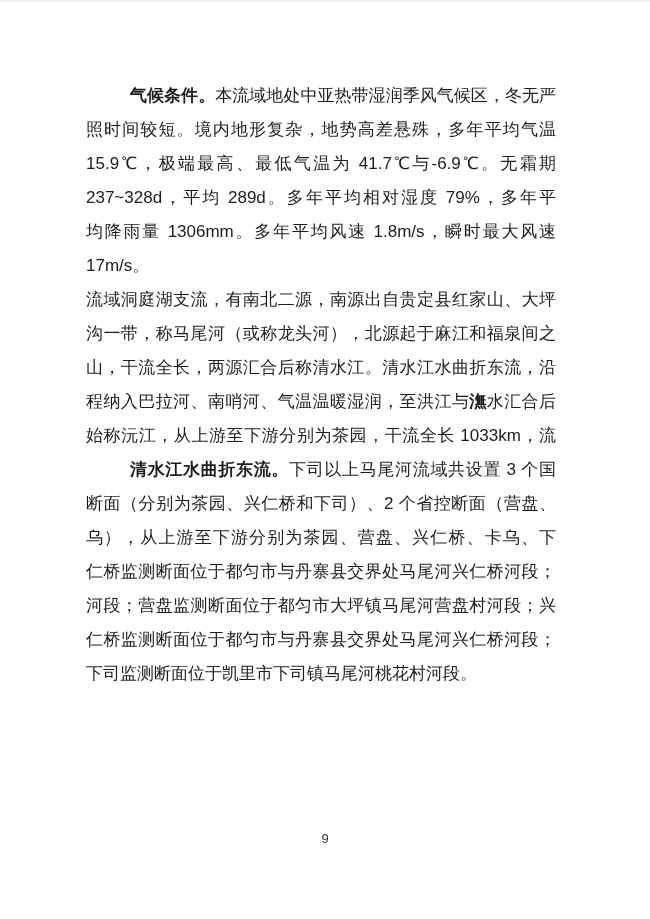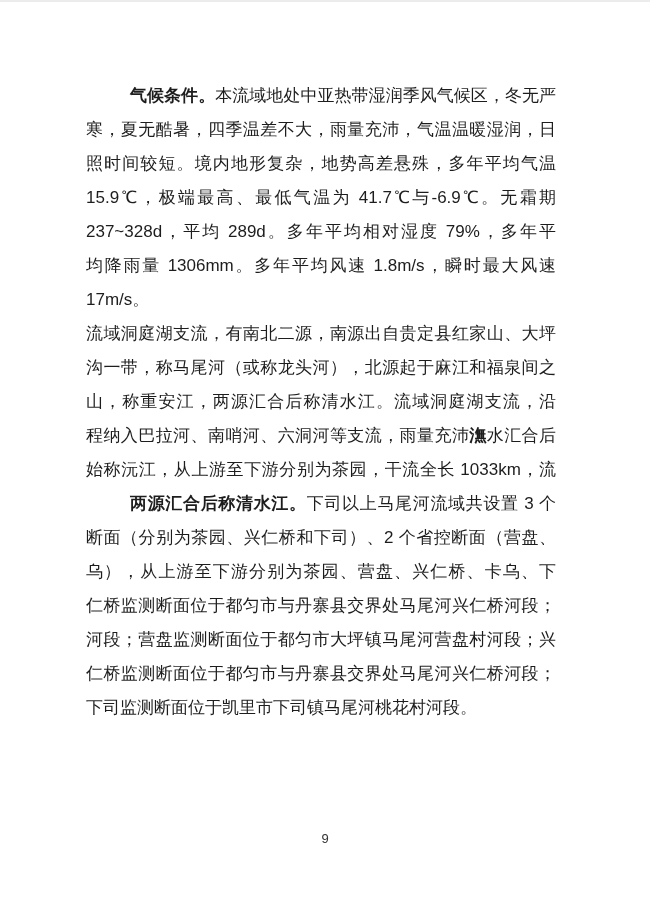--- a/index.html
+++ b/index.html
@@ -62,36 +62,35 @@
   }
 </style>
 </head>
 <body>
 
 <div class="page">
   <div class="page-top-edge"></div>
   <div class="text-block">
       <div class="paragraph">
         <div class="line justify indent"><span class="seg-bold">气候条件。</span><span>本流域地处中亚热带湿润季风气候区，冬无严</span></div>
-        <div class="line justify"><span>寒，夏无酷暑，四季温差不大，雨量充沛，气温温暖湿润，日</span></div>
         <div class="line justify"><span>照时间较短。境内地形复杂，地势高差悬殊，多年平均气温</span></div>
         <div class="line justify"><span>15.9℃，极端最高、最低气温为 41.7℃与-6.9℃。无霜期</span></div>
         <div class="line justify"><span>237~328d，平均 289d。多年平均相对湿度 79%，多年平</span></div>
         <div class="line justify"><span>均降雨量 1306mm。多年平均风速 1.8m/s，瞬时最大风速</span></div>
         <div class="line"><span>17m/s。</span></div>
       </div>
       <div class="paragraph">
         <div class="line justify"><span>流域洞庭湖支流，有南北二源，南源出自贵定县红家山、大坪</span></div>
         <div class="line justify"><span>沟一带，称马尾河（或称龙头河），北源起于麻江和福泉间之大</span></div>
-        <div class="line justify"><span>山，称重安江，两源汇合后称清水江。流域洞庭湖支流，沿</span></div>
-        <div class="line justify"><span>程纳入巴拉河、南哨河、六洞河等支流，雨量充沛</span><span class="seg-bold">潕</span><span>水汇合后</span></div>
+        <div class="line justify"><span>山，干流全长，两源汇合后称清水江。清水江水曲折东流，沿</span></div>
+        <div class="line justify"><span>程纳入巴拉河、南哨河、气温温暖湿润，至洪江与</span><span class="seg-bold">潕</span><span>水汇合后</span></div>
         <div class="line justify"><span>始称沅江，从上游至下游分别为茶园，干流全长 1033km，流域</span></div>
       </div>
       <div class="paragraph">
-        <div class="line justify indent"><span class="seg-bold">两源汇合后称清水江。</span><span>下司以上马尾河流域共设置 3 个国控</span></div>
+        <div class="line justify indent"><span class="seg-bold">清水江水曲折东流。</span><span>下司以上马尾河流域共设置 3 个国控</span></div>
         <div class="line justify"><span>断面（分别为茶园、兴仁桥和下司）、2 个省控断面（营盘、卡</span></div>
         <div class="line justify"><span>乌），从上游至下游分别为茶园、营盘、兴仁桥、卡乌、下司。</span></div>
         <div class="line justify"><span>仁桥监测断面位于都匀市与丹寨县交界处马尾河兴仁桥河段；</span></div>
         <div class="line justify"><span>河段；营盘监测断面位于都匀市大坪镇马尾河营盘村河段；兴</span></div>
         <div class="line justify"><span>仁桥监测断面位于都匀市与丹寨县交界处马尾河兴仁桥河段；</span></div>
         <div class="line"><span>下司监测断面位于凯里市下司镇马尾河桃花村河段。</span></div>
       </div>
     </div>
   <div class="page-number">9</div>
 </div>

